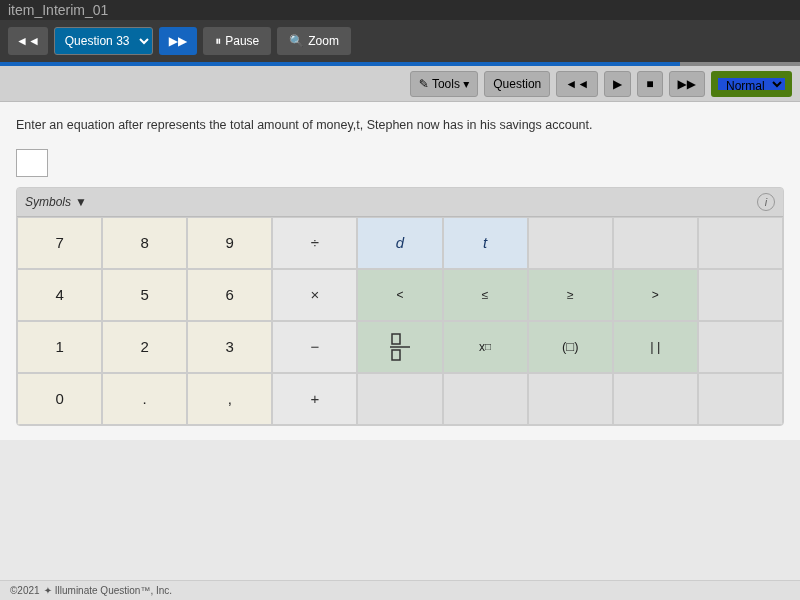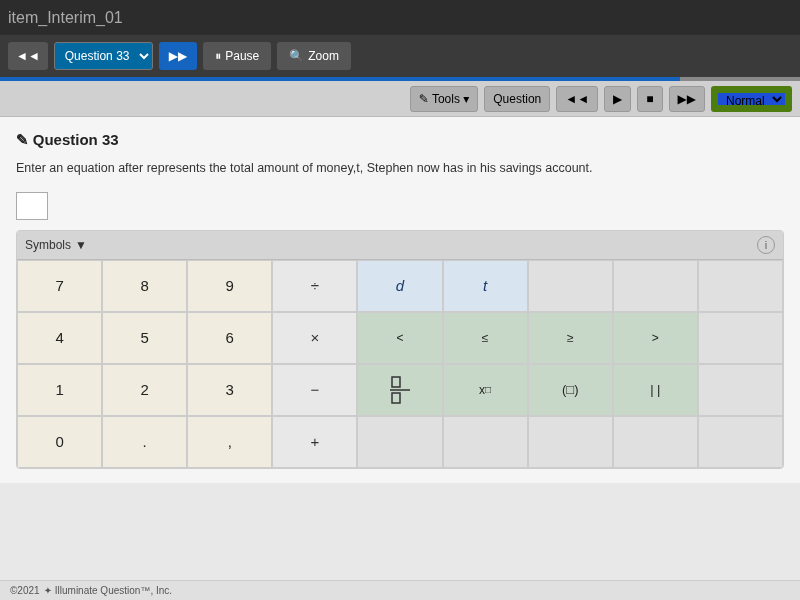--- a/index.html
+++ b/index.html
@@ -9,23 +9,23 @@
       width: 800px;
       height: 600px;
       overflow: hidden;
       font-size: 13px;
     }
 
     
     .top-bar {
       background: #2c2c2c;
       color: #aaa;
-      font-size: 16px;
+      font-size: 14px;
       padding: 2px 8px;
-      height: 35px;
+      height: 20px;
       display: flex;
       align-items: center;
     }
 
     
     .nav-bar {
       background: #3a3a3a;
       display: flex;
       align-items: center;
       padding: 6px 8px;
@@ -180,20 +180,21 @@
     }
 
     .keyboard-header {
       background: #d5d5d5;
       display: flex;
       align-items: center;
       padding: 5px 8px;
       gap: 6px;
       border-bottom: 1px solid #bbb;
       justify-content: space-between;
+      font-style: italic;
     }
 
     .symbols-select {
       display: flex;
       align-items: center;
       gap: 4px;
       font-size: 12px;
       color: #333;
     }
 
@@ -305,21 +306,20 @@
   <button class="toolbar-btn">■</button>
   <button class="toolbar-btn">▶▶</button>
   <select class="speed-select">
     <option>Normal</option>
     <option>Slow</option>
     <option>Fast</option>
   </select>
 </div>
 
 <div class="main-content">
-  <div class="question-title">✎ Question 33</div>
   <div class="instruction-text">Enter an equation after represents the total amount of money,t, Stephen now has in his savings account.</div>
 
   <div class="answer-box"></div>
 
   <div class="math-keyboard">
     <div class="keyboard-header">
       <div class="symbols-select">
         <span>Symbols</span>
         <span>▼</span>
       </div>

